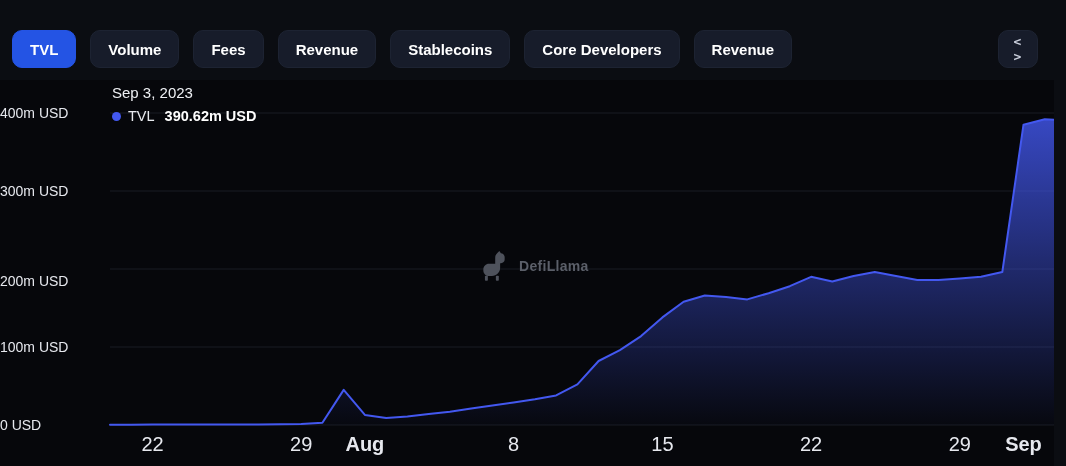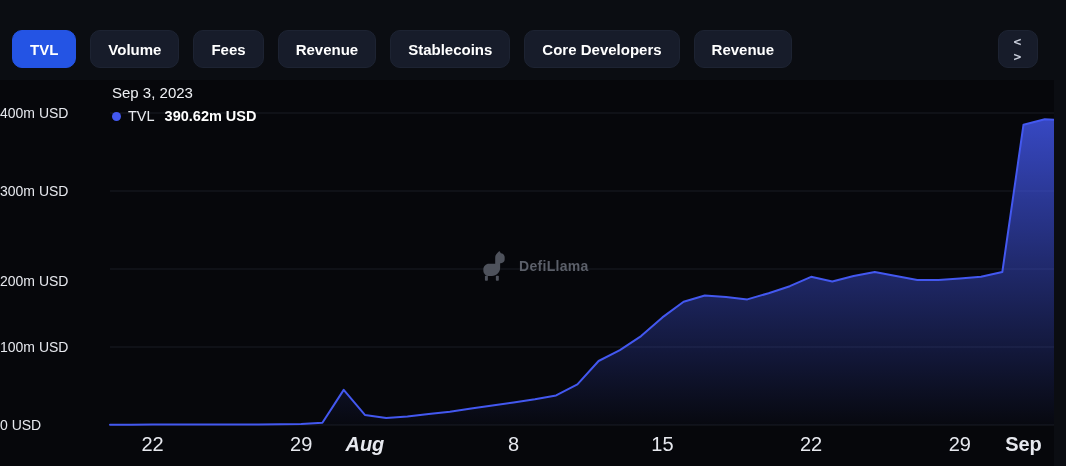--- a/index.html
+++ b/index.html
@@ -76,21 +76,21 @@
     <div id="ylabels">
         <div class="ylab" style="top: 336px;">0 USD</div>
         <div class="ylab" style="top: 258px;">100m USD</div>
         <div class="ylab" style="top: 192px;">200m USD</div>
         <div class="ylab" style="top: 102px;">300m USD</div>
         <div class="ylab" style="top: 24px;">400m USD</div>
       </div>
     <div id="xlabels">
         <div class="xlab" style="left: 152.5px;">22</div>
         <div class="xlab" style="left: 301.2px;">29</div>
-        <div class="xlab bold" style="left: 364.9px; font-style: italic;">Aug</div>
+        <div class="xlab bold" style="left: 364.9px;">Aug</div>
         <div class="xlab" style="left: 513.6px;">8</div>
         <div class="xlab" style="left: 662.4px;">15</div>
         <div class="xlab" style="left: 811.1px;">22</div>
         <div class="xlab" style="left: 959.8px;">29</div>
         <div class="xlab bold" style="left: 1023.5px;">Sep</div>
       </div>
 
     <div class="watermark">
       <svg width="32" height="32" viewBox="0 0 24 24">
         <path fill="#4e525c" d="M14.5 2.2 L16 0.8 L17.2 2.5 C18.8 2.6 20 3.9 20 5.5 L20 7.2 C20 8.7 18.8 9.9 17.3 9.9 L16.6 9.9 L16.6 13.4 C16.6 16.8 13.9 19.5 10.5 19.5 L8.2 19.5 C5.9 19.5 4 17.6 4 15.3 L4 14.6 C4 12.3 5.9 10.4 8.2 10.4 L12.9 10.4 L12.9 6 C12.9 4.3 13.4 3.2 14.5 2.2 Z"></path>

